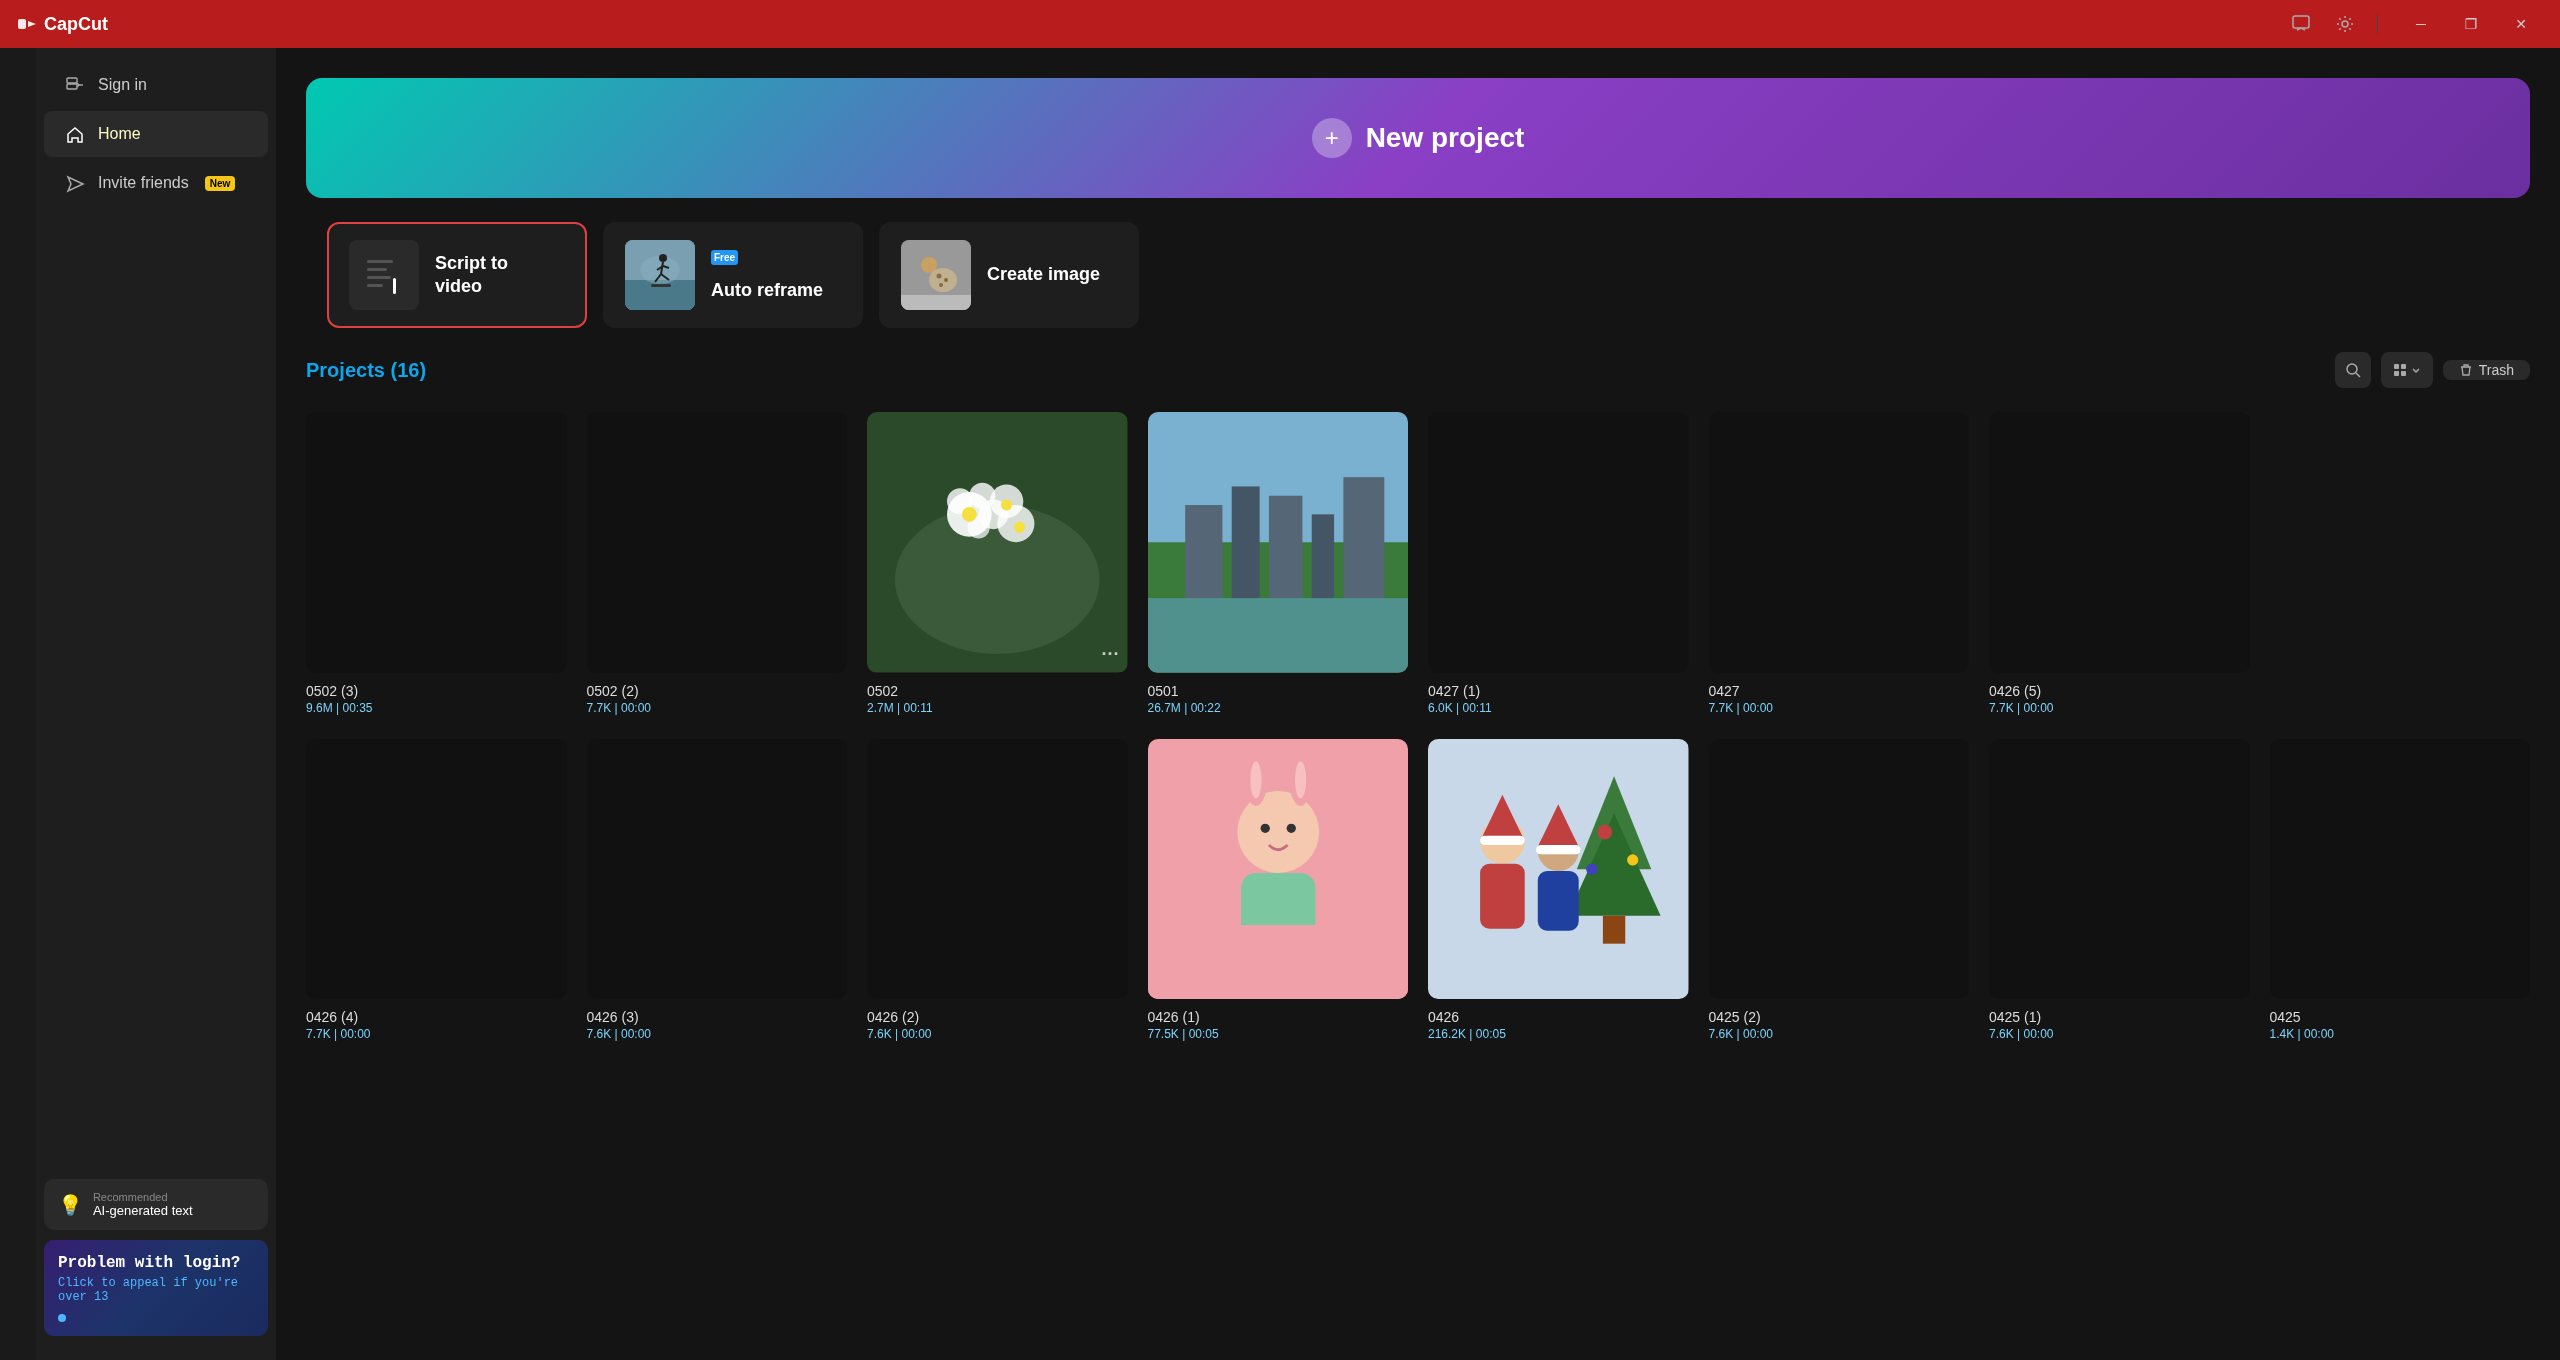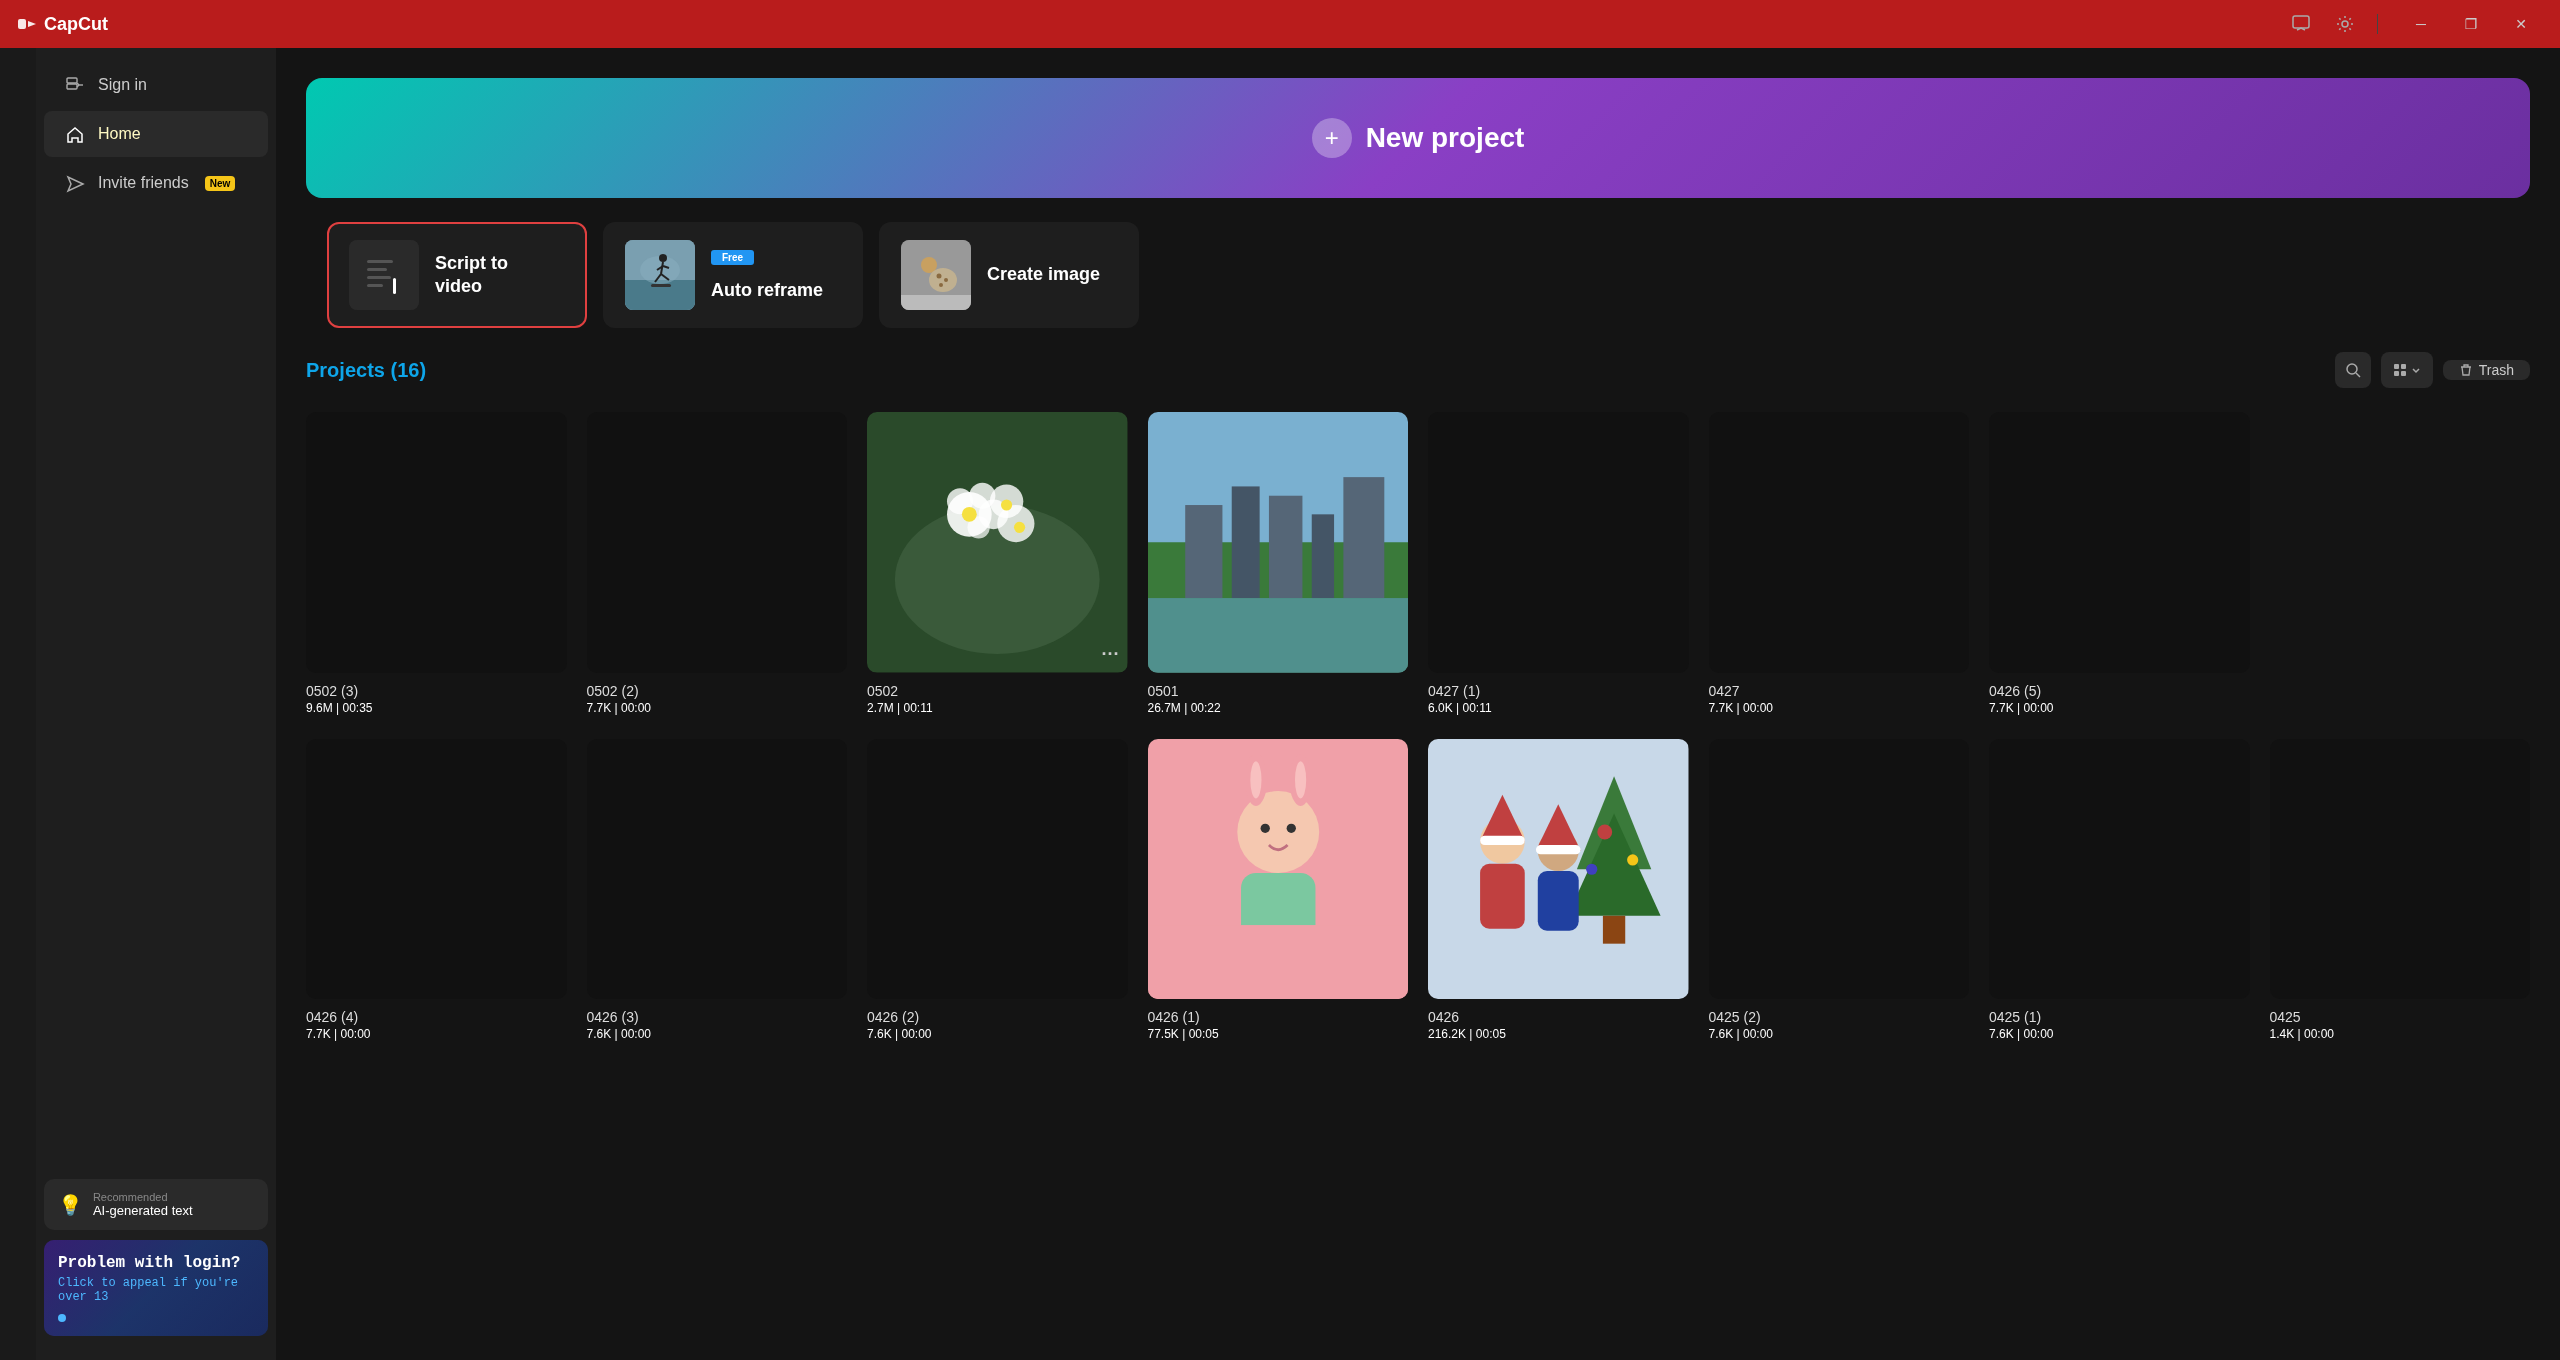--- a/index.html
+++ b/index.html
@@ -268,21 +268,21 @@
       font-size: 18px;
       font-weight: 600;
       color: #fff;
       line-height: 1.3;
     }
     .free-badge {
       background: #2196f3;
       color: #fff;
       font-size: 10px;
       font-weight: 600;
-      padding: 2px 11px;
+      padding: 2px 3px;
       border-radius: 3px;
       margin-bottom: 14px;
       display: inline-block;
     }
 
     
     .projects-header {
       display: flex;
       align-items: center;
       justify-content: space-between;
@@ -370,21 +370,21 @@
       font-weight: 700;
     }
     .project-name {
       font-size: 14px;
       color: #ddd;
       font-weight: 500;
       margin-bottom: 2px;
     }
     .project-meta {
       font-size: 12px;
-      color: #ffffff;
+      color: #7dd3fc;
     }
 
     
     svg { display: inline-block; vertical-align: middle; }
 
     
     .auto-reframe-thumb {
       width: 70px;
       height: 70px;
       border-radius: 8px;

